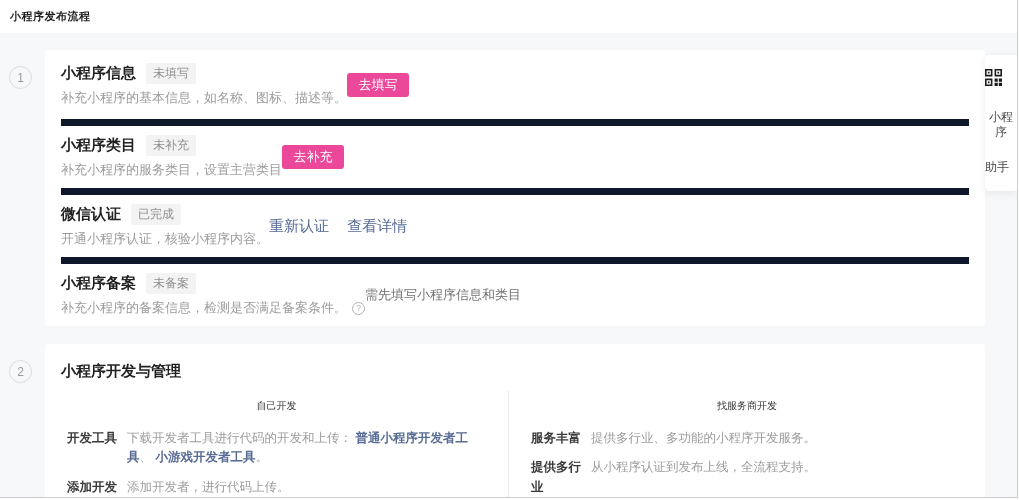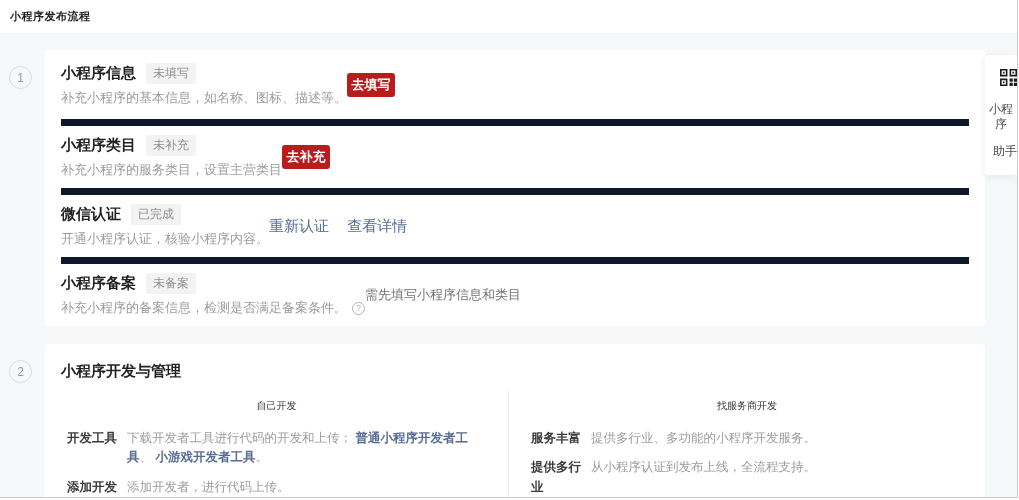--- a/index.html
+++ b/index.html
@@ -17,39 +17,39 @@
   .card { position:absolute; left:45px; width:940px; background:#fff; border-radius:4px; }
   .card1 { top:17px; padding:0 16px; }
   .flow-row { display:flex; align-items:center; justify-content:flex-start; height:69px; }
   .flow-row + .flow-row { border-top:7px solid #0f172a; }
   .flow-left {}
   .flow-title-line { display:flex; align-items:center; }
   .flow-title { font-size:15px; font-weight:600; color:#222; }
   .badge { display:inline-block; margin-left:10px; font-size:12px; font-weight:400; color:#8f8f8f; background:#f3f3f3; padding:2px 7px; border-radius:2px; }
   .flow-desc { margin-top:5px; font-size:13px; color:#9c9c9c; display:flex; align-items:center; }
   .info-icon { display:inline-flex; align-items:center; justify-content:center; width:13px; height:13px; border:1px solid #b5b5b5; border-radius:50%; color:#b5b5b5; font-size:9px; line-height:1; margin-left:5px; }
-  .btn-green { width:48px; height:24px; background:#b91c1c; color:#fff; font-size:13px; border:none; border-radius:3px; cursor:pointer;font-weight:bold; }
+  .btn-green { width:62px; height:24px; background:#ec4899; color:#fff; font-size:13px; border:none; border-radius:3px; cursor:pointer; }
   .flow-links { font-size:15px; color:#576b95; font-weight:500; }
   .flow-links .lnk2 { margin-left:14px; }
   .note { font-size:13px; color:#737373;font-family:Liberation Mono, monospace; }
 
   .card2 { top:311px; height:210px; padding-top:14px; }
   .dev-title { font-size:15px; font-weight:600; color:#222; padding:4px 16px 10px; }
   .columns { display:flex; align-items:stretch; }
   .col { padding-bottom:30px; }
   .col-left { width:463px; }
   .col-right { flex:1; border-left:1px solid #ebebeb; }
   .col-header { text-align:center; font-size:10px; font-weight:500; color:#333; padding:8px 0 11px; }
   .dev-row { display:flex; padding:5px 16px 5px 22px; font-size:12.5px; line-height:1.55; }
   .col-left .dev-row { padding-left:22px; }
   .dev-label { flex:0 0 60px; font-weight:700; color:#3a3a3a; }
   .dev-desc { flex:1; color:#9c9c9c; }
   .lnk { color:#576b95; font-weight:600; cursor:pointer; }
 
-  .side-tab { position:absolute; right:0; top:22px; width:32px; background:#fff; border-radius:4px 0 0 4px; box-shadow:0 2px 8px rgba(0,0,0,0.08); padding:14px 0 16px; display:flex; flex-direction:column; align-items:flex-end; gap:12px; cursor:pointer; }
+  .side-tab { position:absolute; right:0; top:22px; width:32px; background:#fff; border-radius:4px 0 0 4px; box-shadow:0 2px 8px rgba(0,0,0,0.08); padding:14px 0 16px; display:flex; flex-direction:column; align-items:flex-start; gap:20px; cursor:pointer; }
   .side-label { font-size:12px; color:#4a4a4a; line-height:1.25; text-align:center; }
 </style>
 </head>
 <body>
 
 <div class="frame">
   <div class="page">
 
     <div class="header">
       <div class="page-title">小程序发布流程</div>

